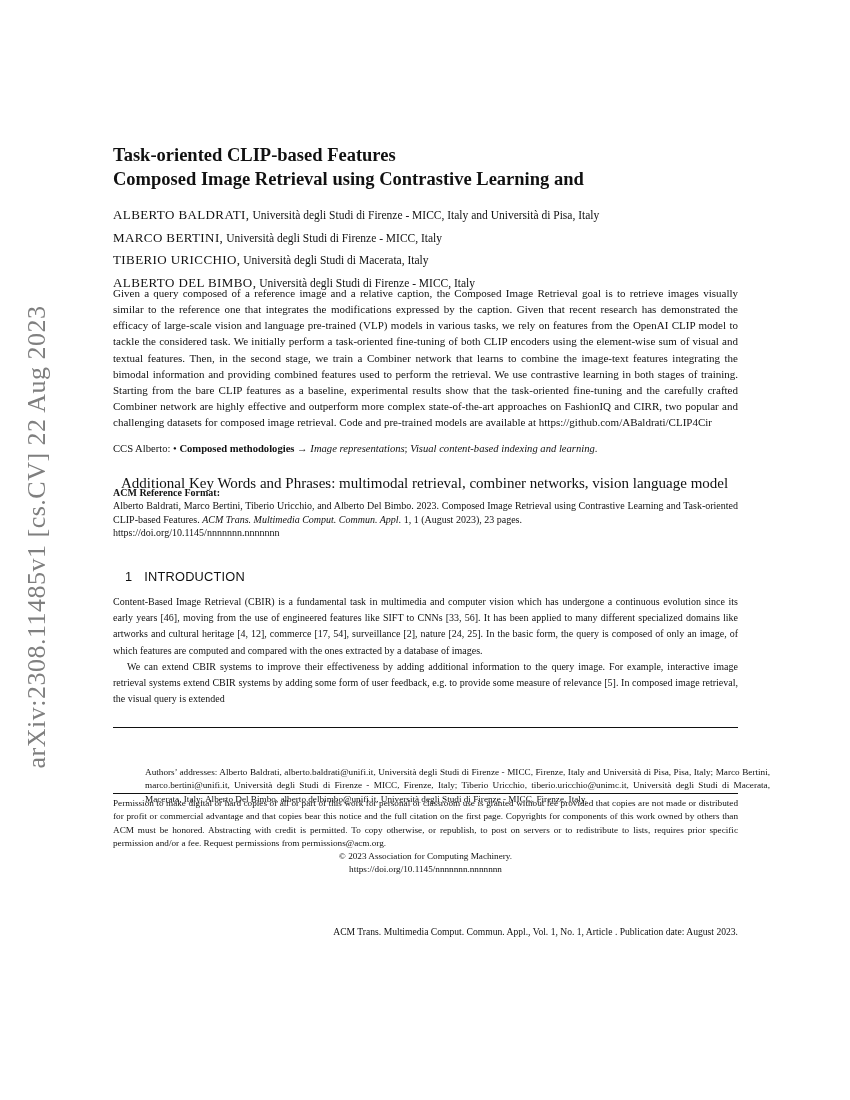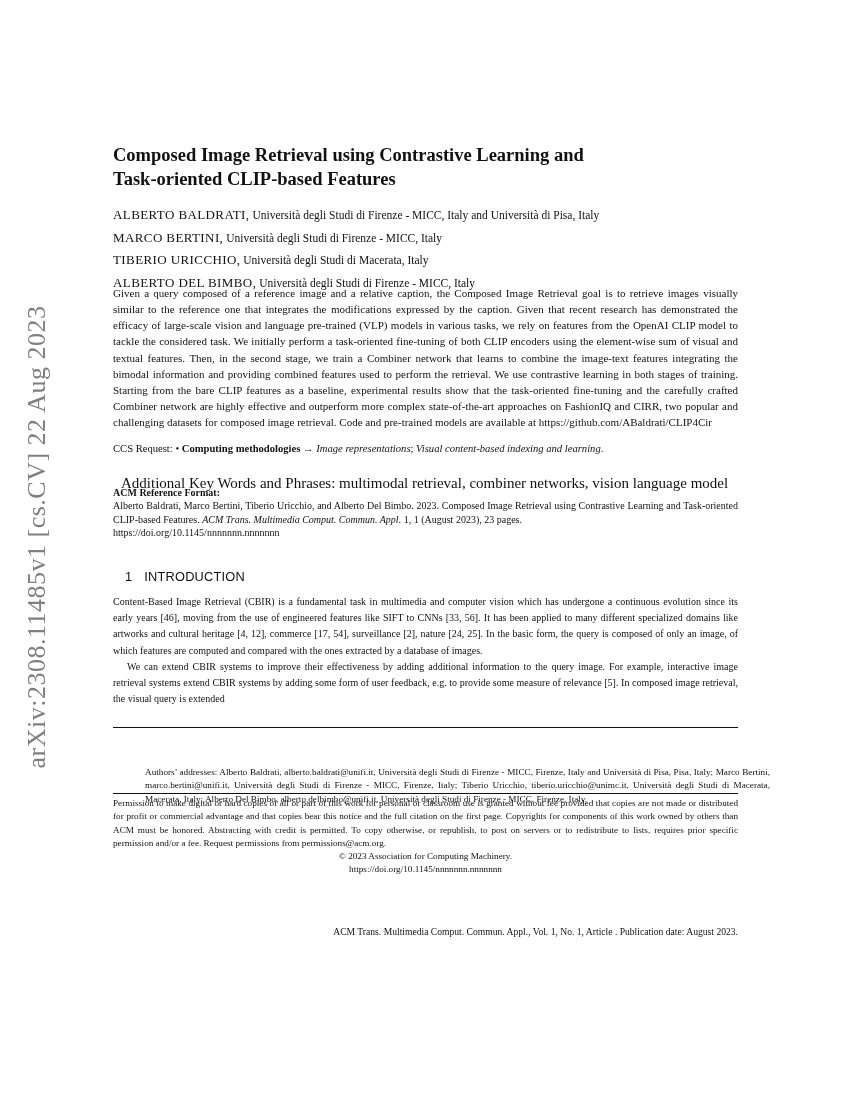--- a/index.html
+++ b/index.html
@@ -78,22 +78,22 @@
   b { font-weight: bold; }
 </style>
 </head>
 <body>
 
 <div>
 
   <div class="watermark">arXiv:2308.11485v1  [cs.CV]  22 Aug 2023</div>
 
   <h1 class="abs title">
+    <span class="tline">Task-oriented CLIP-based Features</span>
     <span class="tline">Composed Image Retrieval using Contrastive Learning and</span>
-    <span class="tline">Task-oriented CLIP-based Features</span>
   </h1>
 
   <div class="abs authors">
     <div class="author-line">
       <span class="author-name">ALBERTO BALDRATI,</span>
       <span class="author-aff">Università degli Studi di Firenze - MICC, Italy and Università di Pisa, Italy</span>
     </div>
     <div class="author-line">
       <span class="author-name">MARCO BERTINI,</span>
       <span class="author-aff">Università degli Studi di Firenze - MICC, Italy</span>
@@ -103,21 +103,21 @@
       <span class="author-aff">Università degli Studi di Macerata, Italy</span>
     </div>
     <div class="author-line">
       <span class="author-name">ALBERTO DEL BIMBO,</span>
       <span class="author-aff">Università degli Studi di Firenze - MICC, Italy</span>
     </div>
   </div>
 
   <p class="abs abstract">Given a query composed of a reference image and a relative caption, the Composed Image Retrieval goal is to retrieve images visually similar to the reference one that integrates the modifications expressed by the caption. Given that recent research has demonstrated the efficacy of large-scale vision and language pre-trained (VLP) models in various tasks, we rely on features from the OpenAI CLIP model to tackle the considered task. We initially perform a task-oriented fine-tuning of both CLIP encoders using the element-wise sum of visual and textual features. Then, in the second stage, we train a Combiner network that learns to combine the image-text features integrating the bimodal information and providing combined features used to perform the retrieval. We use contrastive learning in both stages of training. Starting from the bare CLIP features as a baseline, experimental results show that the task-oriented fine-tuning and the carefully crafted Combiner network are highly effective and outperform more complex state-of-the-art approaches on FashionIQ and CIRR, two popular and challenging datasets for composed image retrieval. Code and pre-trained models are available at https://github.com/ABaldrati/CLIP4Cir</p>
 
-  <p class="abs ccs"><span>CCS Request: • </span><b>Computing methodologies</b><span> → </span><i>Image representations</i><span>; </span><i>Visual content-based indexing and learning</i><span>.</span></p>
+  <p class="abs ccs"><span>CCS Alberto: • </span><b>Composed methodologies</b><span> → </span><i>Image representations</i><span>; </span><i>Visual content-based indexing and learning</i><span>.</span></p>
 
   <p class="abs keywords">Additional Key Words and Phrases: multimodal retrieval, combiner networks, vision language model</p>
 
   <div class="abs acmref">
     <div class="label">ACM Reference Format:</div>
     <div class="refbody"><span>Alberto Baldrati, Marco Bertini, Tiberio Uricchio, and Alberto Del Bimbo. 2023. Composed Image Retrieval using Contrastive Learning and Task-oriented CLIP-based Features. </span><i>ACM Trans. Multimedia Comput. Commun. Appl.</i><span> 1, 1 (August 2023), 23 pages.</span></div>
     <div>https://doi.org/10.1145/nnnnnnn.nnnnnnn</div>
   </div>
 
   <h2 class="abs sec-heading">

